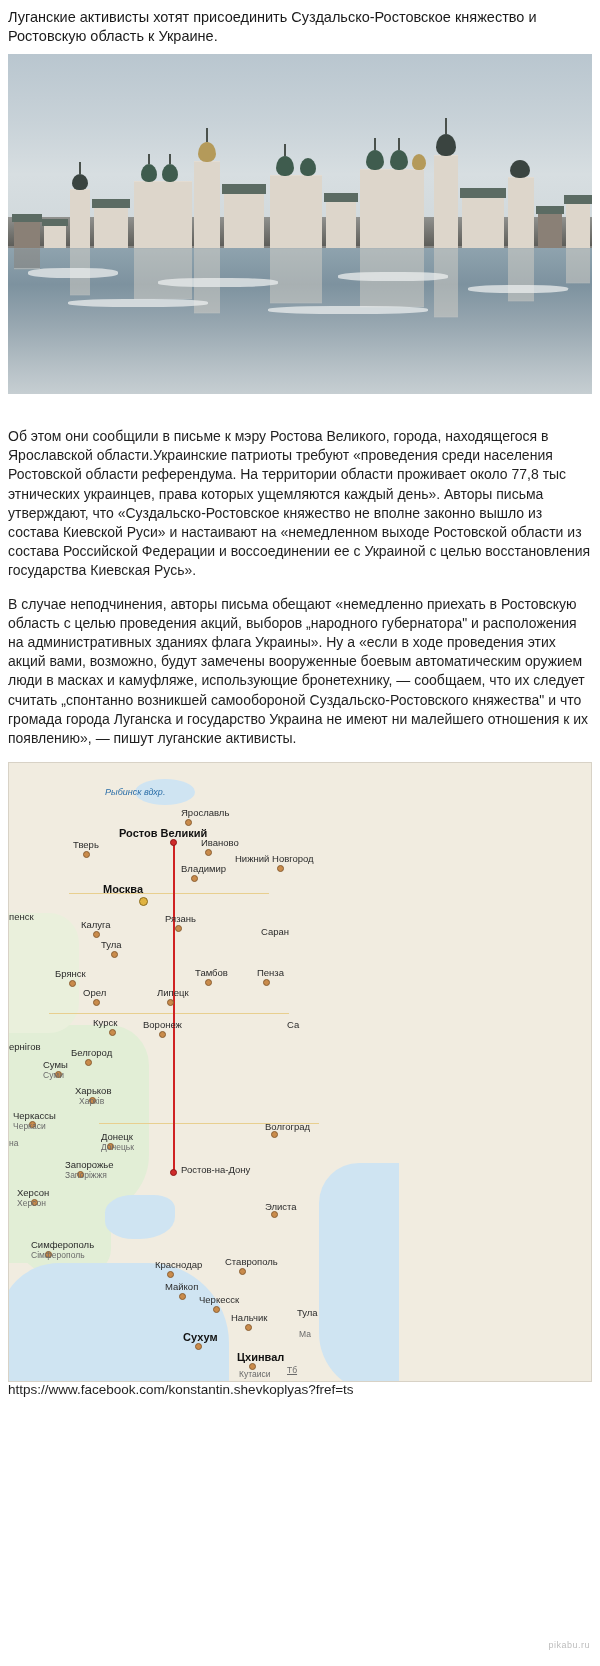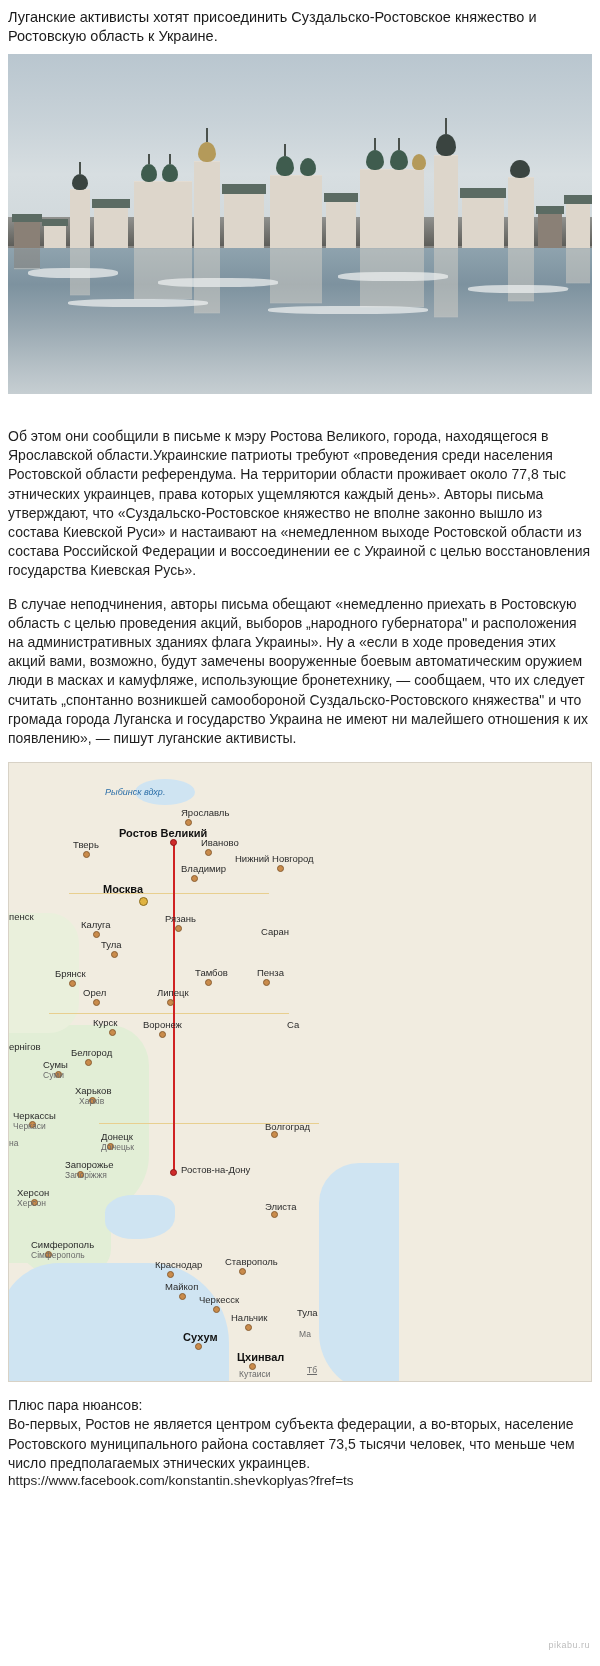--- a/index.html
+++ b/index.html
@@ -356,23 +356,21 @@
       <div class="mcity" style="left:146px; top:496px;">Краснодар</div>
       <div class="mcity" style="left:216px; top:493px;">Ставрополь</div>
       <div class="mcity" style="left:156px; top:518px;">Майкоп</div>
       <div class="mcity" style="left:190px; top:531px;">Черкесск</div>
       <div class="mcity" style="left:222px; top:549px;">Нальчик</div>
       <div class="mcity" style="left:288px; top:544px;">Тула</div>
       <div class="mlabel-big" style="left:174px; top:568px;">Сухум</div>
       <div class="mcity sub" style="left:290px; top:566px;">Ма</div>
       <div class="mlabel-big" style="left:228px; top:588px;">Цхинвал</div>
       <div class="mcity sub" style="left:230px; top:606px;">Кутаиси</div>
-      <div class="mcity sub" style="left:298px; top:602px;text-decoration:underline;">Тб</div>
+      <div class="mcity sub" style="left:278px; top:602px;text-decoration:underline;">Тб</div>
     </div>
   </div>
 
-  <div class="para" style="white-space: pre-line;">Плюс пара нюансов:
-Во-первых, Ростов не является центром субъекта федерации, а во-вторых, население Ростовского муниципального района составляет 73,5 тысячи человек, что меньше чем число предполагаемых этнических украинцев.</div>
 
   <div class="footer-link">https://www.facebook.com/konstantin.shevkoplyas?fref=ts</div>
 
   <div class="watermark">pikabu.ru</div>
 </div>
 
 </body></html>

